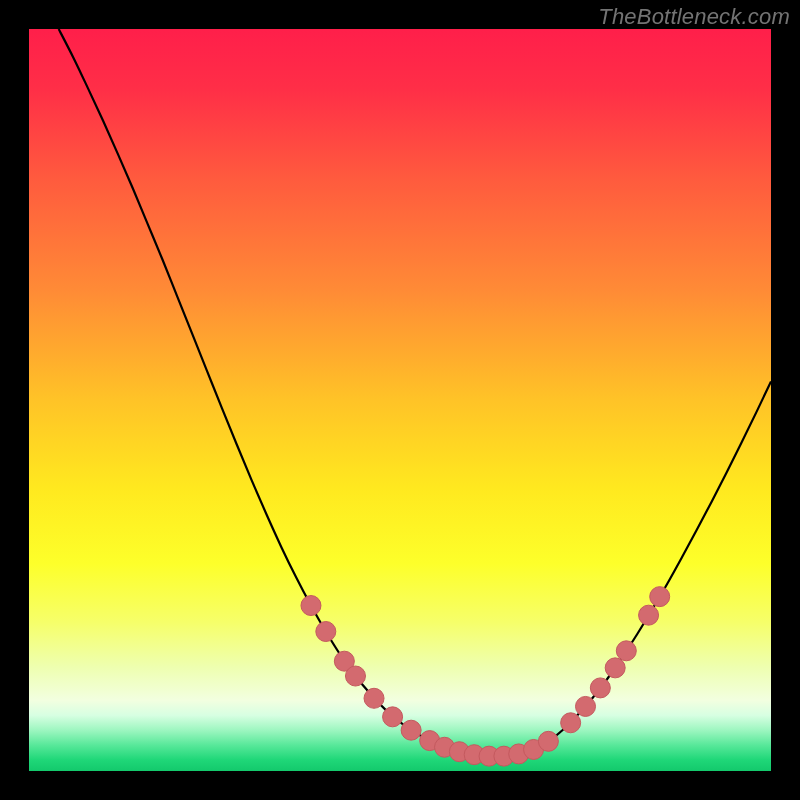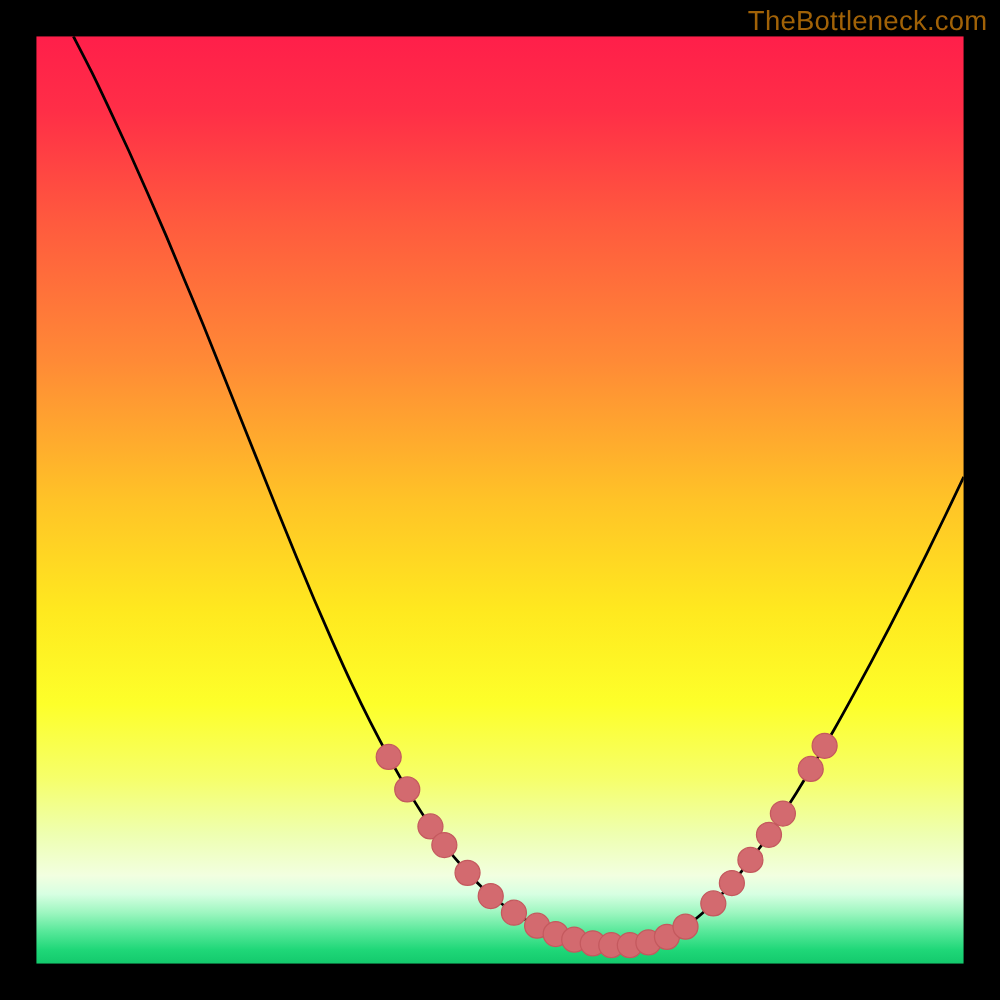--- a/index.html
+++ b/index.html
@@ -23,26 +23,27 @@
     position: absolute;
     left: 0;
     top: 0;
     width: 742px;
     height: 742px;
   }
   .watermark {
     position: absolute;
     top: 4px;
     right: 10px;
-    color: #a16207;
+    color: #737373;
     font-size: 22px;
     letter-spacing: 0.2px;
     font-weight: 400;
     font-family: Arial, Helvetica, sans-serif;
     user-select: none;
+    font-style: italic;
   }
 </style>
 </head>
 <body>
 
 <div class="frame">
   <svg class="plot-area" viewBox="0 0 742 742" preserveAspectRatio="none">
     <defs>
       <linearGradient id="bg-grad" x1="0" y1="0" x2="0" y2="1">
       <stop offset="0.00%" stop-color="#ff1f4a"></stop>

